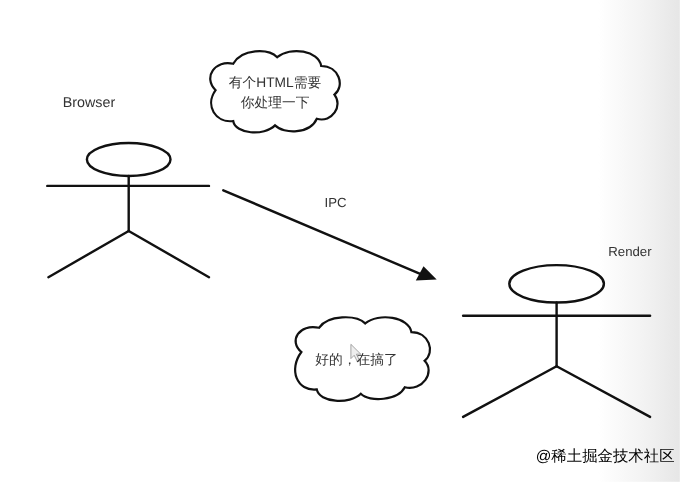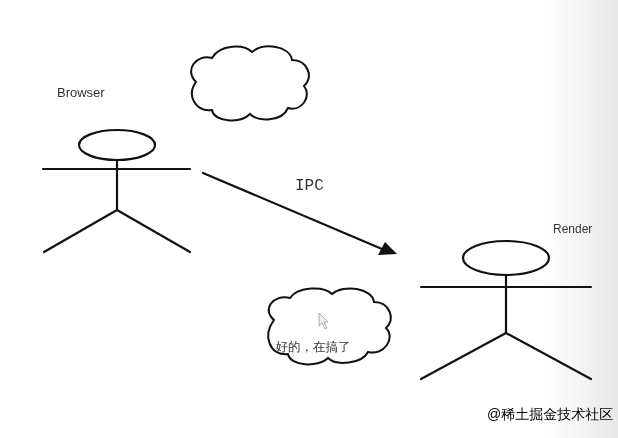--- a/index.html
+++ b/index.html
@@ -57,20 +57,22 @@
            C 396 338, 384 356, 368 352
            C 362 364, 336 366, 328 358
            C 318 368, 290 366, 288 354
            C 270 356, 262 336, 274 320 Z" fill="#fff" stroke="#111" stroke-width="2"></path>
 
   <path d="M 319 313 L 319 326 L 322 323 L 325 329 L 327 328 L 324 322 L 328 322 Z" fill="#eee" stroke="#999" stroke-width="0.8"></path>
 </svg>
 
 <div class="label" style="left:29px; top:85px;margin-left:28px;">Browser</div>
 <div class="label" style="left:553px; top:222px; font-size:12px;">Render</div>
-<div class="label" style="left:295px; top:177px; font-size:16px;font-family:Liberation Mono, monospace;">IPC</div>
+<div class="label" style="left:295px; top:177px; font-size:12px;">IPC</div>
 
 <div class="cloud-text" style="left:198px; top:66px; width:104px;">
+  <div>有个HTML需要</div>
+  <div>你处理一下</div>
 </div>
 
-<div class="cloud-text" style="left:253px; top:318px; width:120px;margin-top:20px;">好的，在搞了</div>
+<div class="cloud-text" style="left:264px; top:318px; width:120px;">好的，在搞了</div>
 
 <div class="watermark" style="left:487px; top:406px;">@稀土掘金技术社区</div>
 
 </body></html>

